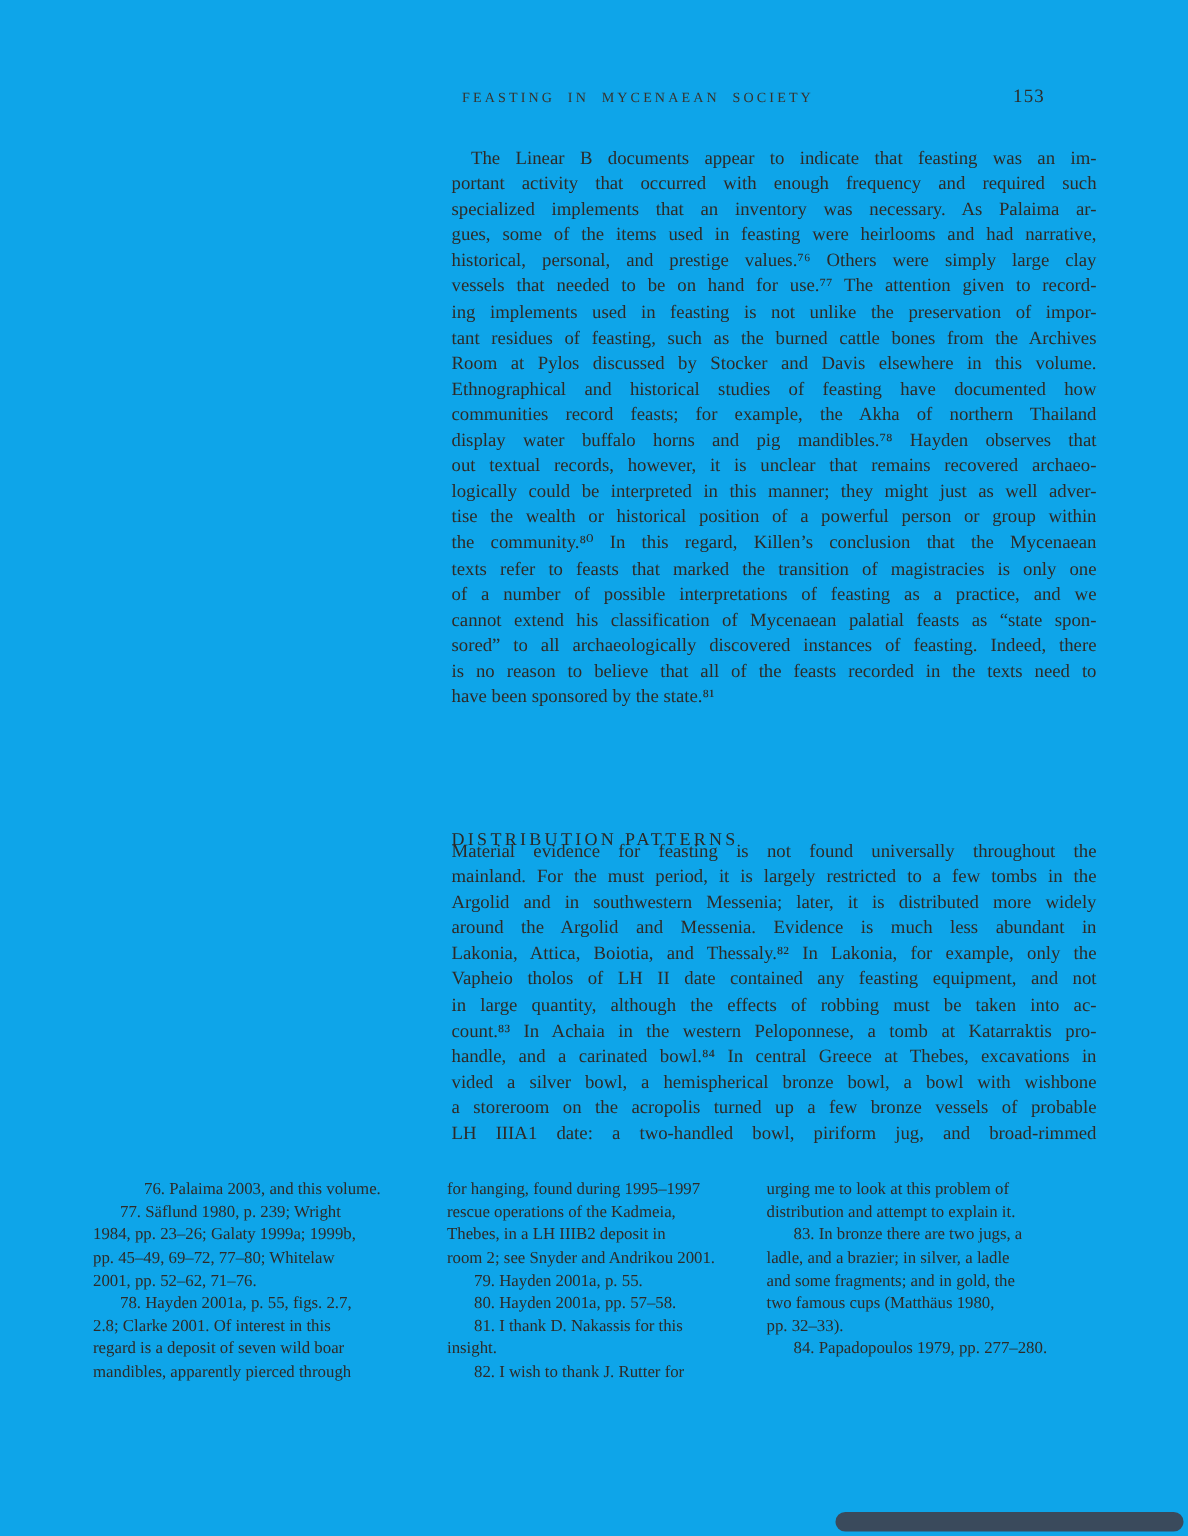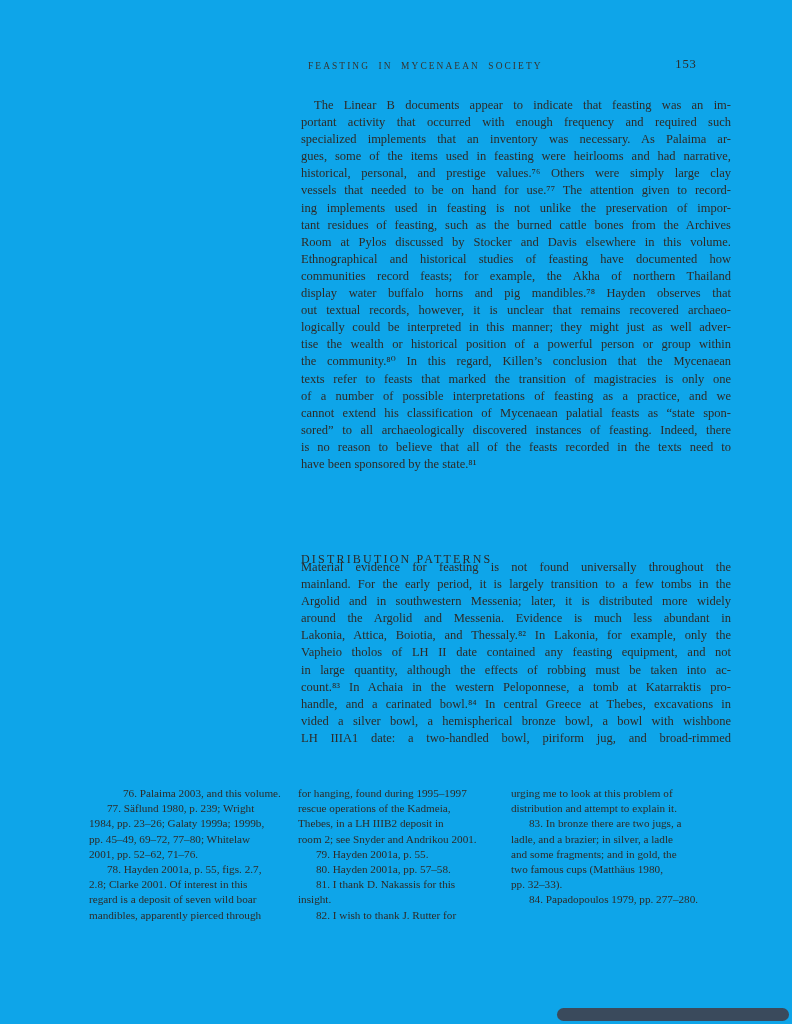--- a/index.html
+++ b/index.html
@@ -25,21 +25,21 @@
     text-align:justify; text-align-last:justify;
   }
   .bl.ind { text-indent:13px; }
   .bl.last { text-align-last:left; }
   .section-heading {
     position:absolute; left:301px; top:552px; margin:0;
     font-size:12px; font-weight:normal; letter-spacing:2.2px;
     color:#2b2926; white-space:nowrap;
   }
   .fn { position:absolute; top:786px; font-size:11.2px; line-height:15.2px; color:#2e2b28; }
-  .fn1 { left:62px;  width:218px;margin-left:27px; }
+  .fn1 { left:62px;  width:218px; }
   .fn2 { left:298px; width:214px; }
   .fn3 { left:511px; width:222px; }
   .fl { text-align:left; }
   .fl.fi  { text-indent:18px; }
   .fl.fi2 { text-indent:34px; }
   .hscrollbar {
     position:absolute; left:557px; top:1008px; width:232px; height:13px;
     border-radius:7px; background:#3a4a5c;
   }
 </style>
@@ -73,29 +73,30 @@
     <div class="bl">cannot extend his classification of Mycenaean palatial feasts as “state spon-</div>
     <div class="bl">sored” to all archaeologically discovered instances of feasting. Indeed, there</div>
     <div class="bl">is no reason to believe that all of the feasts recorded in the texts need to</div>
     <div class="bl last">have been sponsored by the state.⁸¹</div>
   </div>
 
   <h2 class="section-heading">DISTRIBUTION PATTERNS</h2>
 
   <div class="para p2">
     <div class="bl">Material evidence for feasting is not found universally throughout the</div>
-    <div class="bl">mainland. For the early period, it is largely transition to a few tombs in the</div>
+    <div class="bl">mainland. For the must period, it is largely restricted to a few tombs in the</div>
     <div class="bl">Argolid and in southwestern Messenia; later, it is distributed more widely</div>
     <div class="bl">around the Argolid and Messenia. Evidence is much less abundant in</div>
     <div class="bl">Lakonia, Attica, Boiotia, and Thessaly.⁸² In Lakonia, for example, only the</div>
     <div class="bl">Vapheio tholos of LH II date contained any feasting equipment, and not</div>
     <div class="bl">in large quantity, although the effects of robbing must be taken into ac-</div>
     <div class="bl">count.⁸³ In Achaia in the western Peloponnese, a tomb at Katarraktis pro-</div>
     <div class="bl">handle, and a carinated bowl.⁸⁴ In central Greece at Thebes, excavations in</div>
     <div class="bl">vided a silver bowl, a hemispherical bronze bowl, a bowl with wishbone</div>
+    <div class="bl">a storeroom on the acropolis turned up a few bronze vessels of probable</div>
     <div class="bl">LH IIIA1 date: a two-handled bowl, piriform jug, and broad-rimmed</div>
   </div>
 
   <div class="fn fn1">
     <div class="fl fi2">76. Palaima 2003, and this volume.</div>
     <div class="fl fi">77. Säflund 1980, p. 239; Wright</div>
     <div class="fl">1984, pp. 23–26; Galaty 1999a; 1999b,</div>
     <div class="fl">pp. 45–49, 69–72, 77–80; Whitelaw</div>
     <div class="fl">2001, pp. 52–62, 71–76.</div>
     <div class="fl fi">78. Hayden 2001a, p. 55, figs. 2.7,</div>

